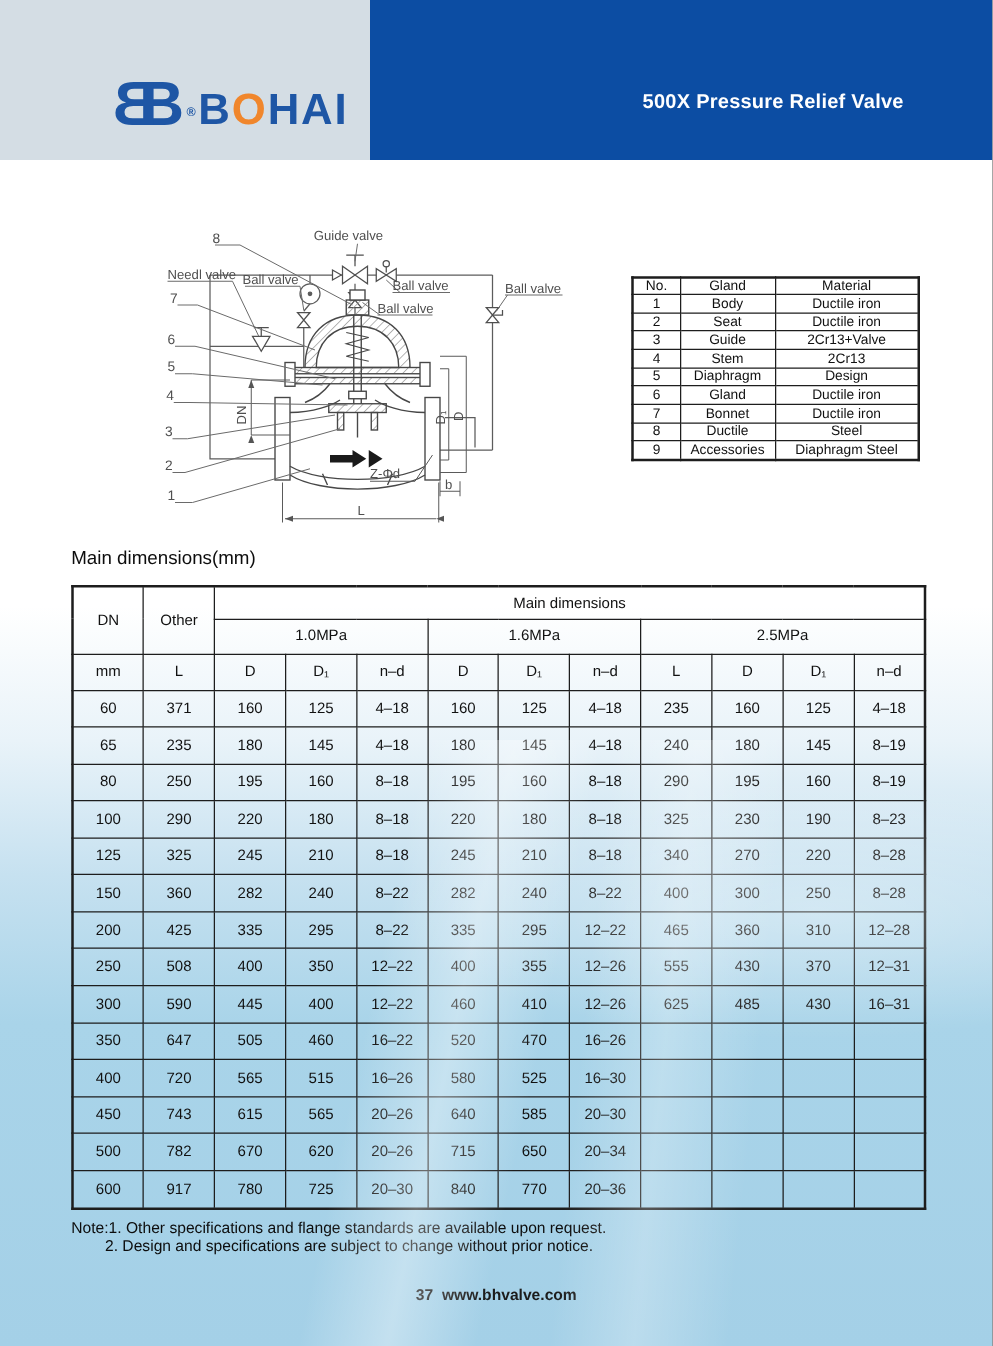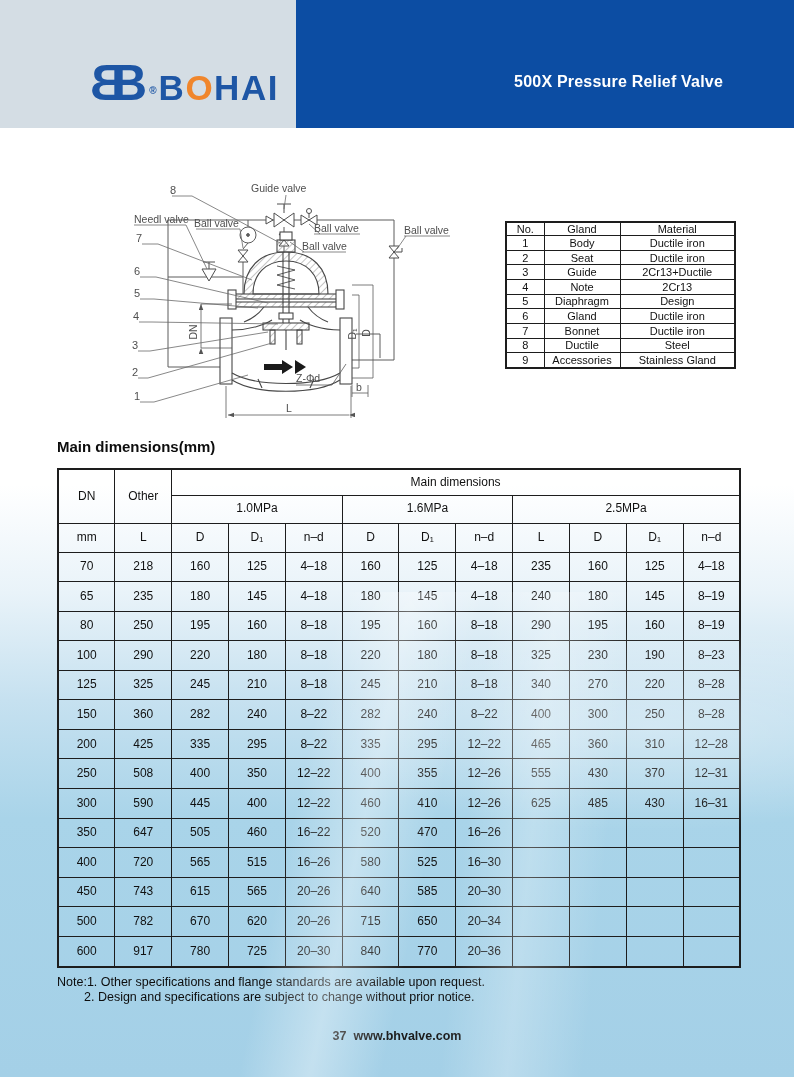--- a/index.html
+++ b/index.html
@@ -29,21 +29,21 @@
   .logo-text{display:inline-block;font-weight:800;font-size:35px;line-height:1;color:#1e56a5;letter-spacing:1.5px;margin-top:12px;}
   .logo-text .o{color:#f0862c;}
   
   .diagram{position:absolute;left:106px;top:182px;width:364px;height:256px;}
   
   .parts-table{position:absolute;left:505px;top:221px;width:229px;height:148px;
     border-collapse:collapse;font-size:11px;text-align:center;border:2px solid #1d1d1d;table-layout:fixed;}
   .parts-table th,.parts-table td{border:1px solid #1d1d1d;padding:0 2px;font-weight:normal;line-height:1.1;}
   .parts-table col.c-no{width:38px}.parts-table col.c-part{width:76px}.parts-table col.c-mat{width:115px}
   
-  .dims-title{position:absolute;left:57px;top:438px;margin:0;font-size:15px;font-weight:bold;color:#0d0d0d;}
+  .dims-title{position:absolute;left:57px;top:438px;margin:0;font-size:15px;font-weight:normal;color:#0d0d0d;}
   .dims-table{position:absolute;left:57px;top:468px;width:684px;height:500px;
     border-collapse:collapse;table-layout:fixed;font-size:12px;text-align:center;border:2px solid #1d1d1d;background:transparent;}
   .dims-table th,.dims-table td{border:1px solid #1d1d1d;padding:0 1px;font-weight:normal;line-height:1.1;}
   .dims-table thead tr.r1{height:26px}
   .dims-table thead tr.r2{height:28px}
   .dims-table thead tr.r3{height:29px}
   
   .notes{position:absolute;left:57px;top:975px;font-size:12.5px;color:#0d0d0d;line-height:1.22;}
   .notes .note-line2{padding-left:27px;}
   .footer{position:absolute;left:0;top:1029px;width:794px;text-align:center;font-size:12.5px;font-weight:bold;color:#1c1c1c;}
@@ -214,26 +214,26 @@
 
         <tr>
           <td>2</td>
           <td>Seat</td>
           <td>Ductile iron</td>
         </tr>
 
         <tr>
           <td>3</td>
           <td>Guide</td>
-          <td>2Cr13+Ductile</td>
+          <td>2Cr13+Valve</td>
         </tr>
 
         <tr>
           <td>4</td>
-          <td>Note</td>
+          <td>Stem</td>
           <td>2Cr13</td>
         </tr>
 
         <tr>
           <td>5</td>
           <td>Diaphragm</td>
           <td>Design</td>
         </tr>
 
         <tr>
@@ -250,21 +250,21 @@
 
         <tr>
           <td>8</td>
           <td>Ductile</td>
           <td>Steel</td>
         </tr>
 
         <tr>
           <td>9</td>
           <td>Accessories</td>
-          <td>Stainless Gland</td>
+          <td>Diaphragm Steel</td>
         </tr>
       </tbody>
   </table>
 
   <h2 class="dims-title">Main dimensions(mm)</h2>
 
   <table class="dims-table">
     <thead>
       <tr class="r1">
         <th rowspan="2">DN</th>
@@ -287,22 +287,22 @@
         <th>n–d</th>
         <th>L</th>
         <th>D</th>
         <th>D₁</th>
         <th>n–d</th>
       </tr>
     </thead>
     <tbody>
 
         <tr>
-          <td>70</td>
-          <td>218</td>
+          <td>60</td>
+          <td>371</td>
           <td>160</td>
           <td>125</td>
           <td>4–18</td>
           <td>160</td>
           <td>125</td>
           <td>4–18</td>
           <td>235</td>
           <td>160</td>
           <td>125</td>
           <td>4–18</td>

